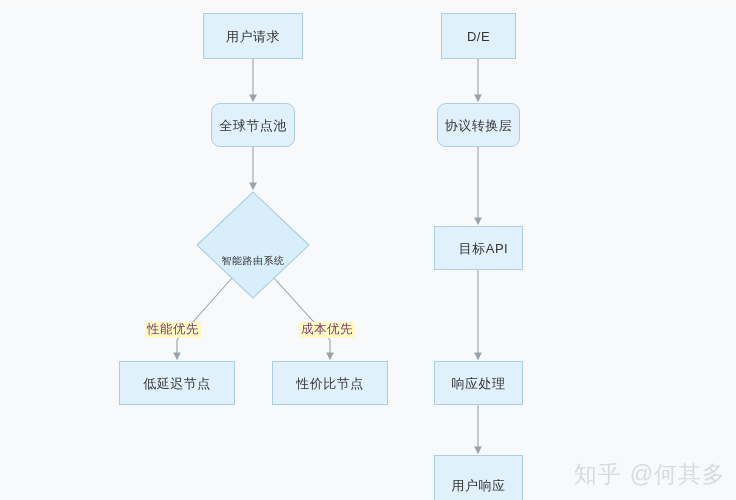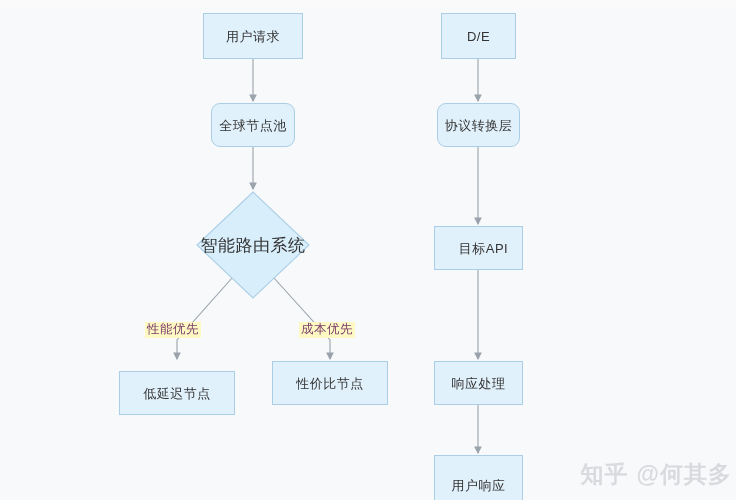--- a/index.html
+++ b/index.html
@@ -53,53 +53,52 @@
     width: 114px;
     height: 108px;
   }
   .diamond-shape {
     position: absolute;
     left: 0; top: 0;
     width: 114px; height: 108px;
   }
   .diamond-text {
     position: absolute;
-    left: 0; top: 0;
+    left: 0; top: 16px;
     width: 114px; height: 108px;
     display: flex;
     align-items: center;
     justify-content: center;
     color: #333333;
-    font-size: 17px;
+    font-size: 10px;
     letter-spacing: 0.5px;
     white-space: nowrap;
   }
   .edge-label {
     position: absolute;
     color: #7a3b6b;
     font-size: 12.5px;
     letter-spacing: 0.5px;
     white-space: nowrap;
     background: #fef9c3;
     padding: 1px 2px;
     line-height: 1.1;
   }
   #watermark {
     position: absolute;
-    right: 4px;
+    right: 10px;
     bottom: 10px;
     display: flex;
     align-items: center;
     gap: 8px;
     color: #d9dade;
     font-size: 23px;
     letter-spacing: 1px;
     white-space: nowrap;
     user-select: none;
-    font-weight: bold;
   }
 </style>
 </head>
 <body>
 
 <div id="canvas">
 
   <div id="top-strip"></div>
 
   <svg id="edges" viewBox="0 0 736 500" width="736" height="500">
@@ -134,21 +133,21 @@
     <span class="node-label">用户请求</span>
   </div>
 
   <div class="diamond-wrap" style="left:196px; top:191px;">
     <svg class="diamond-shape" viewBox="0 0 114 108" width="114" height="108">
       <polygon points="57,1 113,54 57,107 1,54" fill="#d9eefb" stroke="#a9cee6" stroke-width="1.1"></polygon>
     </svg>
     <div class="diamond-text">智能路由系统</div>
   </div>
 
-  <div class="node" style="left:119px; top:361px; width:116px; height:44px;margin-top:10px;">
+  <div class="node" style="left:119px; top:361px; width:116px; height:44px;">
     <span class="node-label">低延迟节点</span>
   </div>
 
   <div class="node" style="left:272px; top:361px; width:116px; height:44px;">
     <span class="node-label">性价比节点</span>
   </div>
 
   <div class="node" style="left:441px; top:13px; width:75px; height:46px;">
     <span class="node-label">D/E</span>
   </div>

